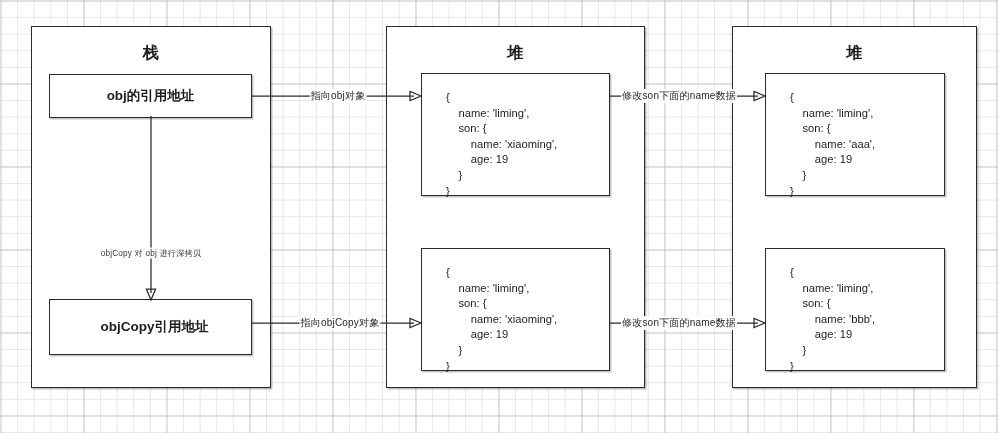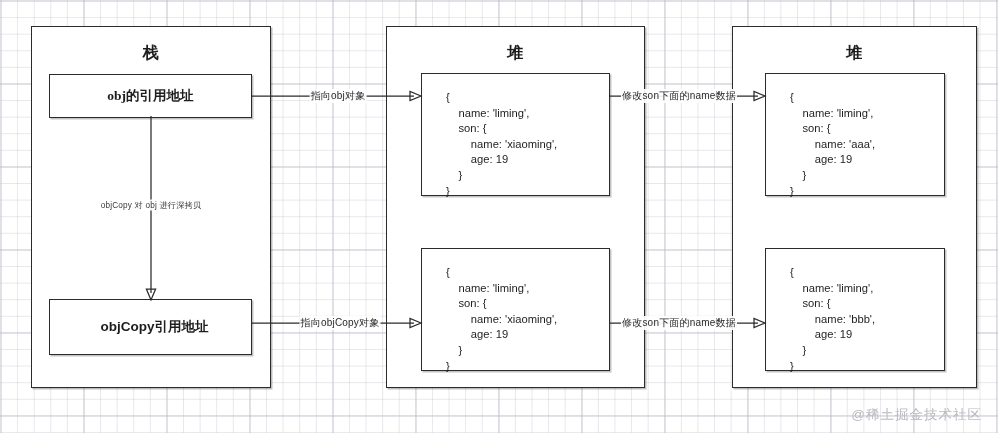--- a/index.html
+++ b/index.html
@@ -104,20 +104,21 @@
     color: #2b2b2b;
     background: rgba(255,255,255,0.92);
     padding: 0 1px;
     white-space: nowrap;
     transform: translate(-50%, -50%);
     letter-spacing: 0.2px;
   }
   .edge-label-stack {
     font-size: 8.2px;
     color: #3a3a3a;
+    margin-top: 48px;
   }
 
   .watermark {
     position: absolute;
     right: 16px;
     bottom: 9px;
     font-size: 13.5px;
     color: #b9b9bf;
     letter-spacing: 1px;
     white-space: nowrap;
@@ -125,21 +126,21 @@
 </style>
 </head>
 <body>
 
 <div id="canvas">
 
   <div class="region" style="left:31px; top:26px; width:240px; height:362px;">
     <div class="region-title">栈</div>
   </div>
 
-  <div class="stack-box" style="left:49px; top:74px; width:203px; height:44px;font-family:Liberation Serif, serif;">
+  <div class="stack-box" style="left:49px; top:74px; width:203px; height:44px;">
     <span class="stack-box-label">obj的引用地址</span>
   </div>
 
   <div class="stack-box" style="left:49px; top:299px; width:203px; height:56px;padding-left:8px;">
     <span class="stack-box-label">objCopy引用地址</span>
   </div>
 
   <svg class="conn" style="left:140px; top:116px; width:22px; height:186px;" viewBox="0 0 22 186">
     <line x1="11" y1="0" x2="11" y2="177"></line>
     <path d="M11 184 L6.4 173 L15.6 173 Z" fill="#2b2b2b" stroke="none"></path>
@@ -211,15 +212,14 @@
     <path d="M155 8 L144 3.4 L144 12.6 Z" fill="#2b2b2b" stroke="none"></path>
   </svg>
   <div class="edge-label" style="left:679px; top:96px;">修改son下面的name数据</div>
 
   <svg class="conn" style="left:610px; top:315px; width:158px; height:20px;" viewBox="0 0 158 20">
     <line x1="0" y1="8" x2="148" y2="8"></line>
     <path d="M155 8 L144 3.4 L144 12.6 Z" fill="#2b2b2b" stroke="none"></path>
   </svg>
   <div class="edge-label" style="left:679px; top:323px;">修改son下面的name数据</div>
 
-  <div class="watermark">@稀土掘金技术社区</div>
 
 </div>
 
 </body></html>

